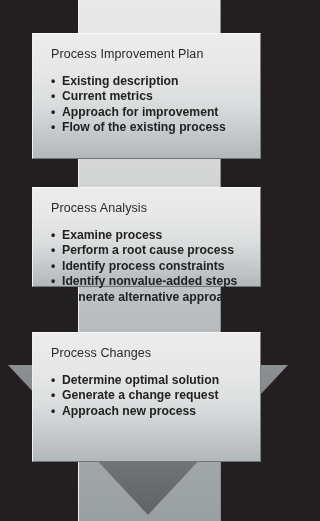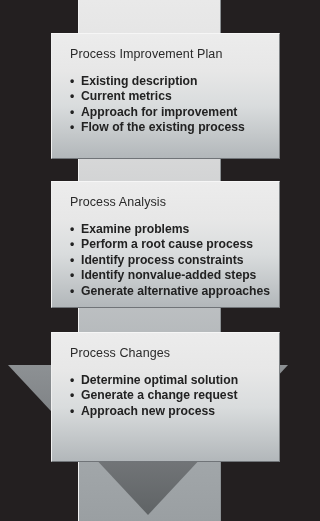--- a/index.html
+++ b/index.html
@@ -52,25 +52,24 @@
         #ececec 0%,
         #e7e7e7 30%,
         #d9dcdd 58%,
         #c3c7c9 82%,
         #b2b7ba 100%);
     border-top: 1px solid #f6f6f6;
     border-left: 1px solid #f0f0f0;
     border-right: 1px solid #7e8285;
     border-bottom: 1px solid #707478;
     padding: 10px 13px 4px 13px;
-    margin-left: 19px;
   }
 
   #card-1 { top: 33px;  height: 126px; }
-  #card-2 { top: 181px; height: 127px; }
+  #card-2 { top: 187px; height: 100px; }
   #card-3 { top: 332px; height: 130px; }
 
   .card-title {
     font-size: 12.5px;
     color: #2a2a2a;
     letter-spacing: 0.1px;
     margin: 3px 0 0 5px;
     font-weight: 400;
     white-space: nowrap;
   }
@@ -124,21 +123,21 @@
       <li>Existing description</li>
       <li>Current metrics</li>
       <li>Approach for improvement</li>
       <li>Flow of the existing process</li>
     </ul>
   </div>
 
   <div class="card" id="card-2">
     <div class="card-title">Process Analysis</div>
     <ul class="card-list">
-      <li>Examine problems</li>
+      <li>Examine process</li>
       <li>Perform a root cause process</li>
       <li>Identify process constraints</li>
       <li>Identify nonvalue-added steps</li>
       <li>Generate alternative approaches</li>
     </ul>
   </div>
 
   <div class="card" id="card-3">
     <div class="card-title">Process Changes</div>
     <ul class="card-list">

